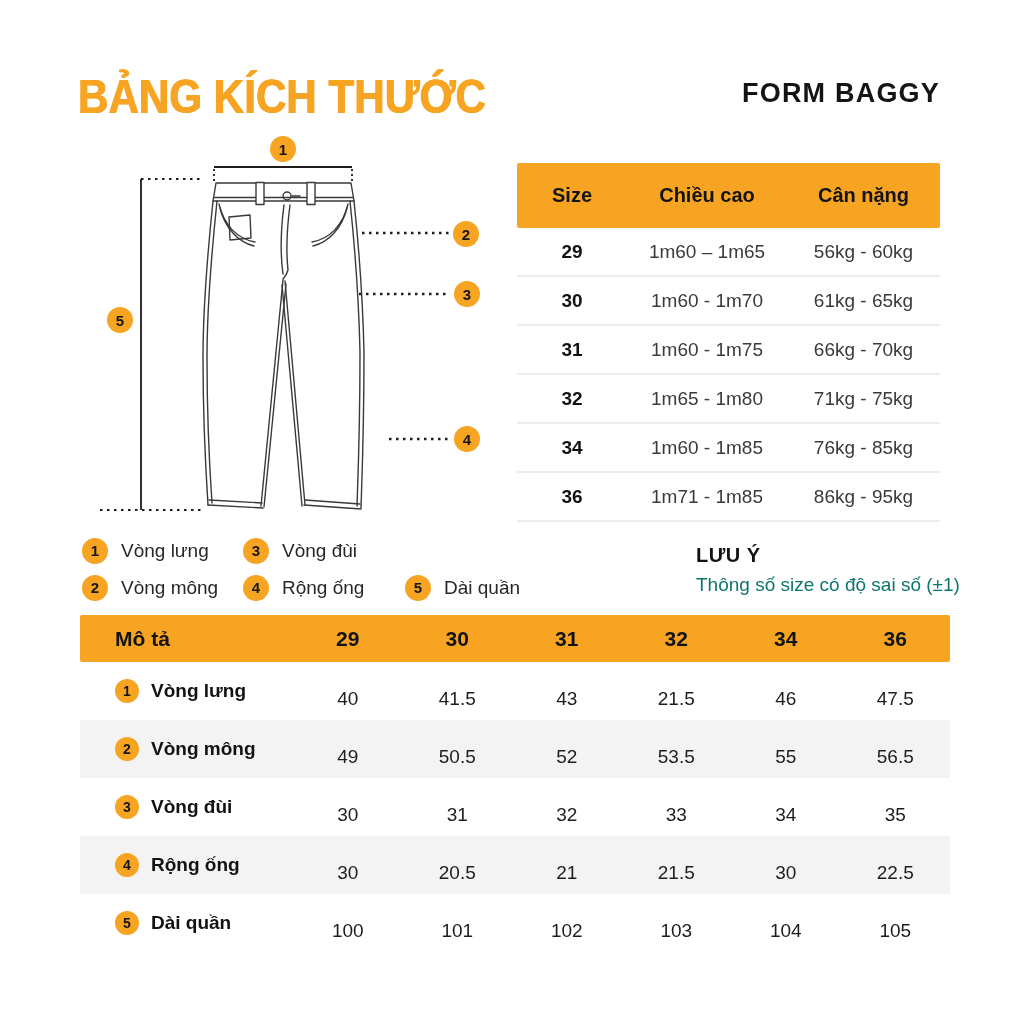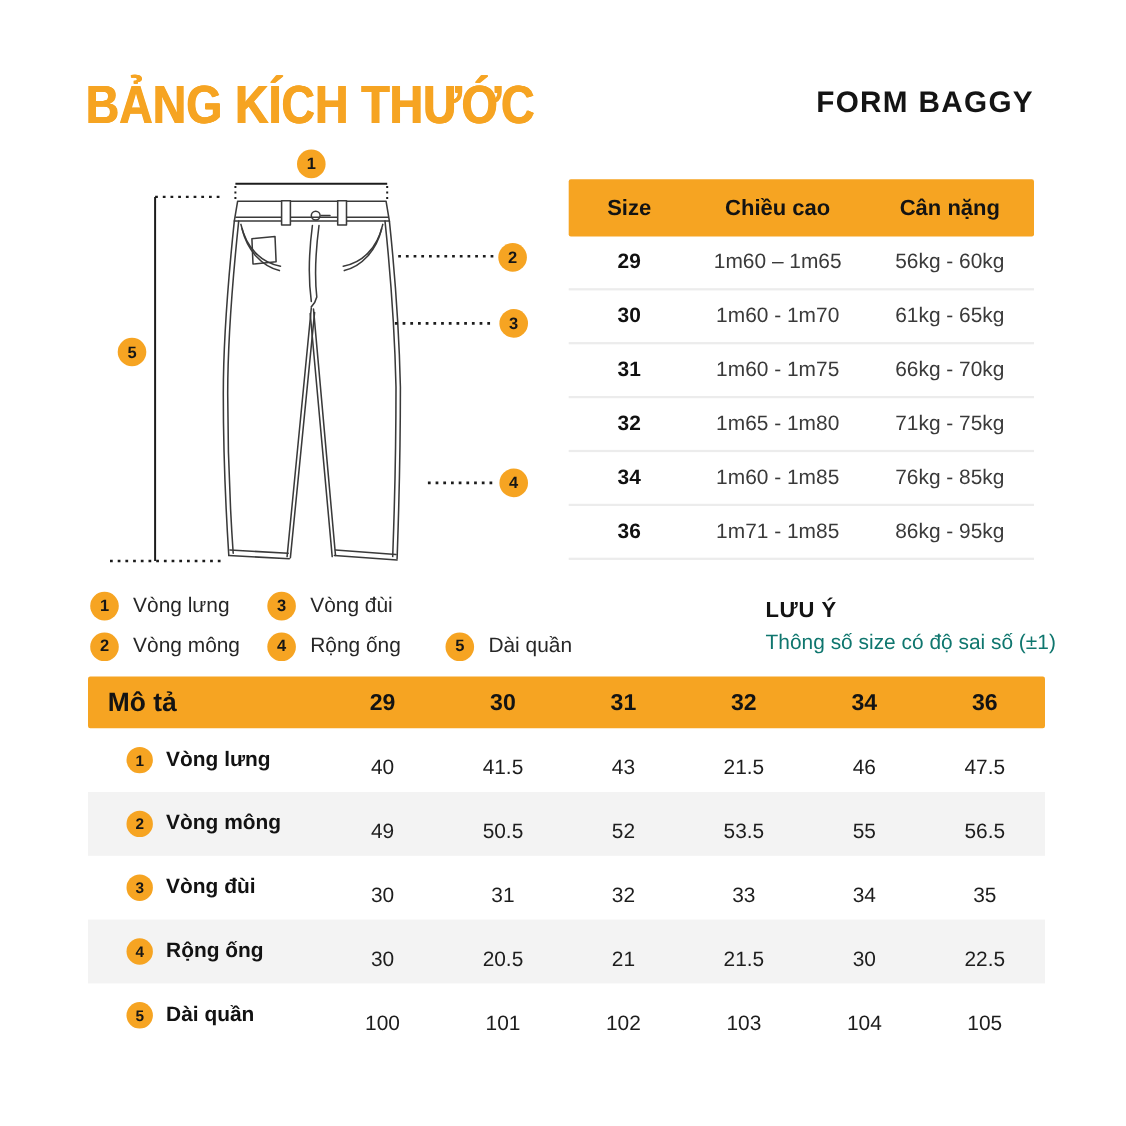--- a/index.html
+++ b/index.html
@@ -30,21 +30,21 @@
   .figure-svg{position:absolute;left:0;top:0;width:1024px;height:1024px;pointer-events:none;}
   .marker{
     position:absolute;width:26px;height:26px;border-radius:50%;
     background:var(--accent);display:flex;align-items:center;justify-content:center;
     font-size:15px;font-weight:700;color:#161616;z-index:3;
   }
 
   
   .size-table{position:absolute;left:517px;top:163px;width:423px;}
   .st-header,.st-row{display:grid;grid-template-columns:110px 160px 153px;align-items:center;}
-  .st-header{height:52px;background:var(--accent);border-radius:2px;}
+  .st-header{height:65px;background:var(--accent);border-radius:2px;}
   .st-h{font-size:20px;font-weight:700;color:#131313;text-align:center;}
   .st-row{height:49px;border-bottom:2px solid var(--divider);}
   .st-size{font-size:19px;font-weight:700;color:#111;text-align:center;}
   .st-val{font-size:19px;color:var(--body);text-align:center;white-space:nowrap;}
 
   
   .legend-item{position:absolute;display:flex;align-items:center;gap:13px;height:27px;z-index:2;}
   .lg-circle{
     flex:0 0 auto;width:26px;height:26px;border-radius:50%;background:var(--accent);
     display:flex;align-items:center;justify-content:center;
@@ -54,21 +54,21 @@
 
   
   .note{position:absolute;left:696px;top:544px;}
   .note-title{font-size:20px;font-weight:700;color:#131313;letter-spacing:.5px;}
   .note-text{font-size:19px;color:#0f766e;margin-top:7px;white-space:nowrap;}
 
   
   .m-table{position:absolute;left:80px;top:615px;width:870px;}
   .mt-header,.mt-row{display:grid;grid-template-columns:213px repeat(6,1fr);align-items:center;}
   .mt-header{height:47px;background:var(--accent);border-radius:2px;}
-  .mt-label-h{padding-left:18px;font-size:24px;font-weight:700;color:#131313;}
+  .mt-label-h{padding-left:35px;font-size:21px;font-weight:700;color:#131313;}
   .mt-size-h{text-align:center;font-size:21px;font-weight:700;color:#131313;}
   .mt-row{height:58px;}
   .mt-row.alt{background:var(--alt);}
   .mt-label-cell{display:flex;align-items:center;gap:12px;padding-left:35px;}
   .m-circle{
     flex:0 0 auto;width:24px;height:24px;border-radius:50%;background:var(--accent);
     display:flex;align-items:center;justify-content:center;
     font-size:14px;font-weight:700;color:#161616;
   }
   .mt-label{font-size:19px;font-weight:700;color:#121212;white-space:nowrap;}

